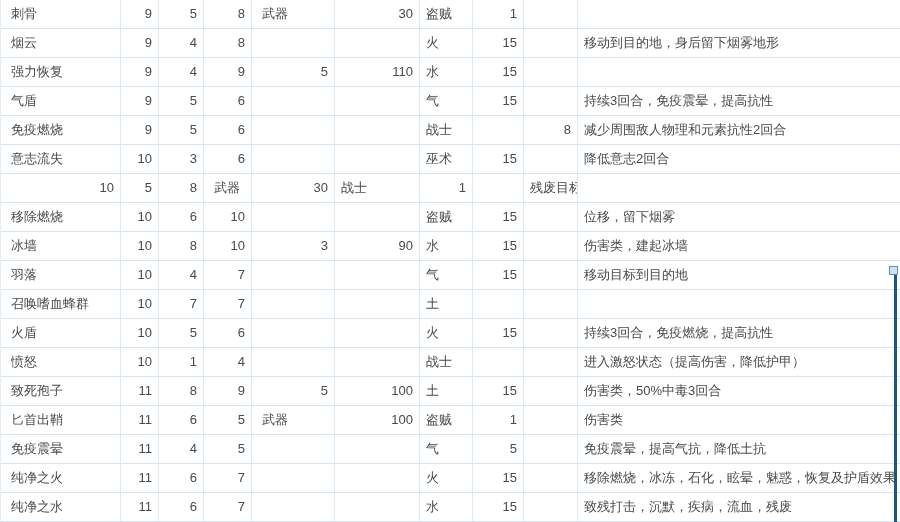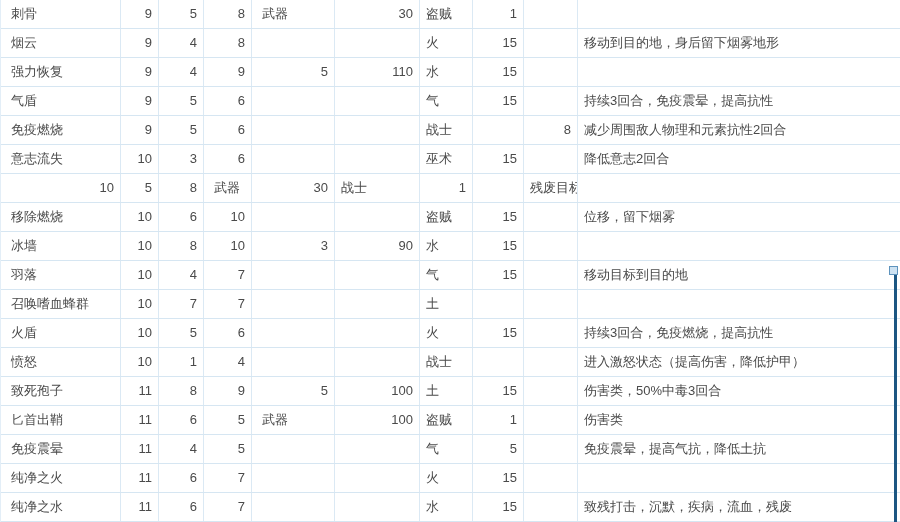--- a/index.html
+++ b/index.html
@@ -146,20 +146,21 @@
       <div class="row">
         <div class="cell al">冰墙</div>
         <div class="cell ar">10</div>
         <div class="cell ar">8</div>
         <div class="cell ar">10</div>
         <div class="cell ar">3</div>
         <div class="cell ar">90</div>
         <div class="cell al cls">水</div>
         <div class="cell ar">15</div>
         <div class="cell ar"></div>
+        <div class="cell al desc">伤害类，建起冰墙</div>
       </div>
       <div class="row">
         <div class="cell al">羽落</div>
         <div class="cell ar">10</div>
         <div class="cell ar">4</div>
         <div class="cell ar">7</div>
         <div class="cell al"></div>
         <div class="cell ar"></div>
         <div class="cell al cls">气</div>
         <div class="cell ar">15</div>
@@ -241,20 +242,21 @@
       <div class="row">
         <div class="cell al">纯净之火</div>
         <div class="cell ar">11</div>
         <div class="cell ar">6</div>
         <div class="cell ar">7</div>
         <div class="cell al"></div>
         <div class="cell ar"></div>
         <div class="cell al cls">火</div>
         <div class="cell ar">15</div>
         <div class="cell ar"></div>
+        <div class="cell al desc">移除燃烧，冰冻，石化，眩晕，魅惑，恢复及护盾效果</div>
       </div>
       <div class="row">
         <div class="cell al">纯净之水</div>
         <div class="cell ar">11</div>
         <div class="cell ar">6</div>
         <div class="cell ar">7</div>
         <div class="cell al"></div>
         <div class="cell ar"></div>
         <div class="cell al cls">水</div>
         <div class="cell ar">15</div>

